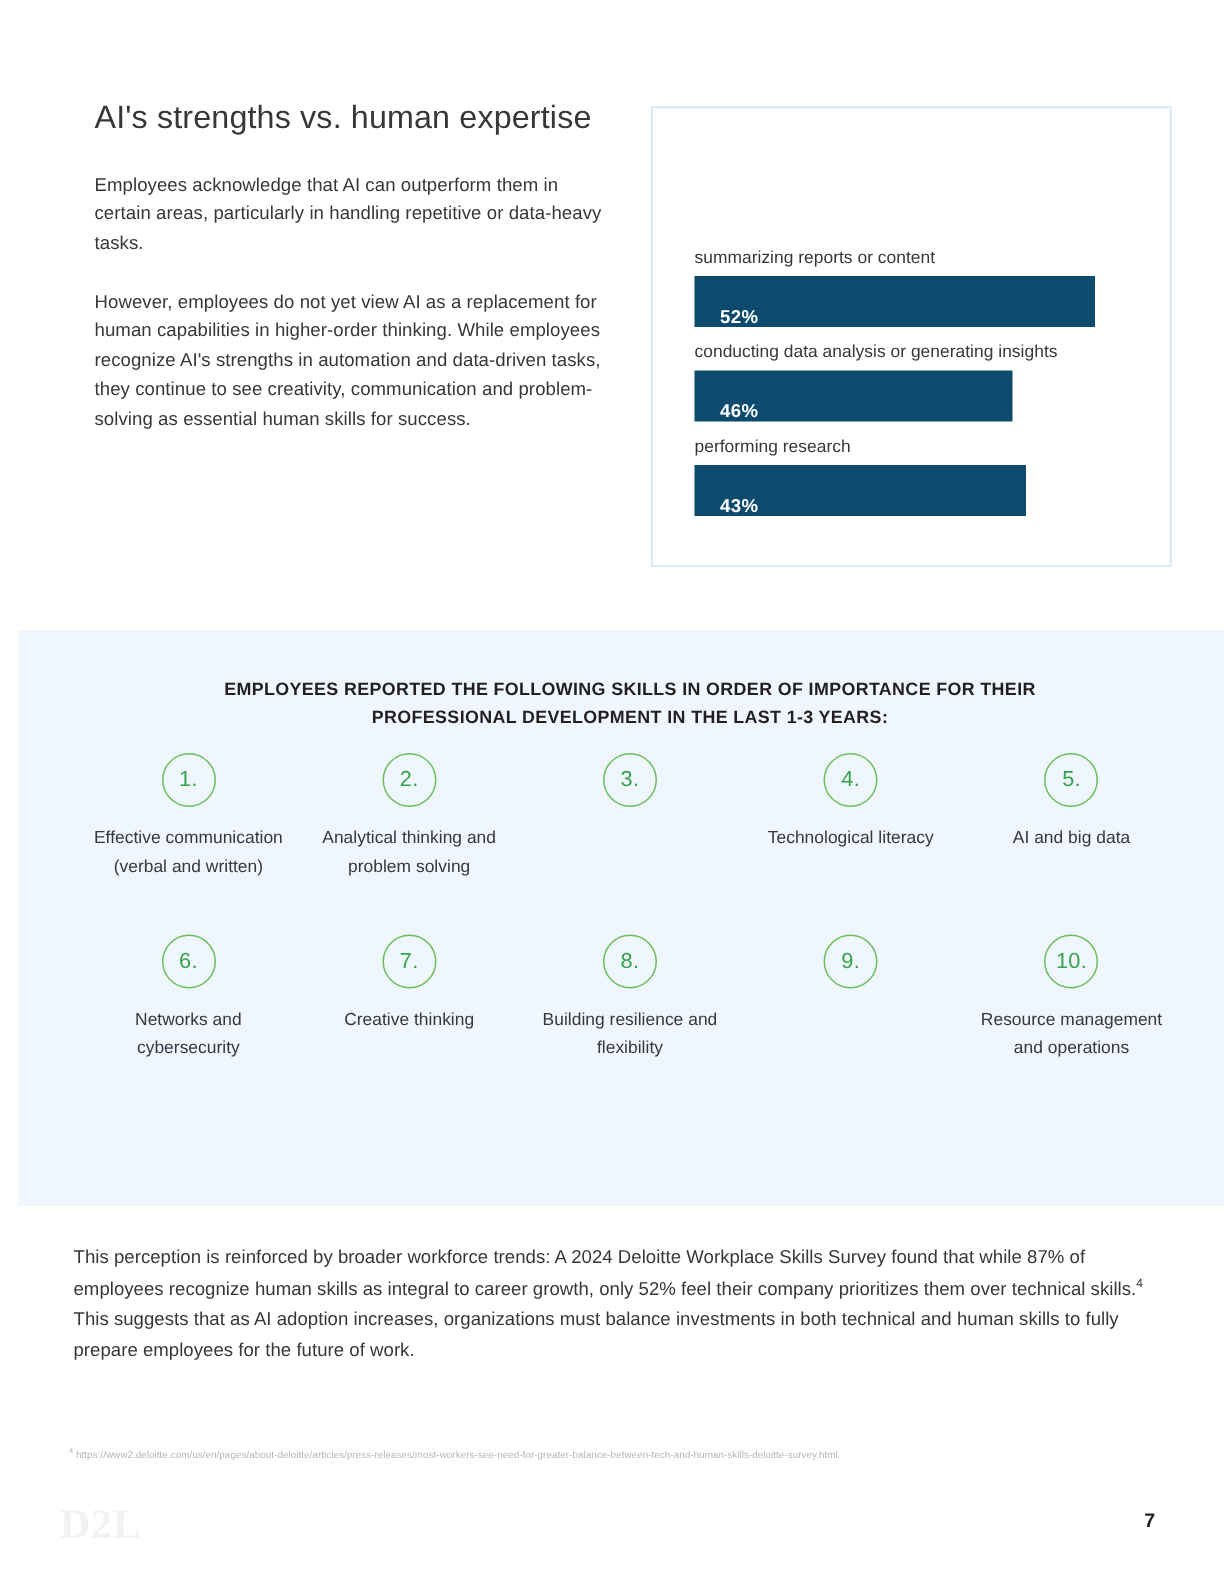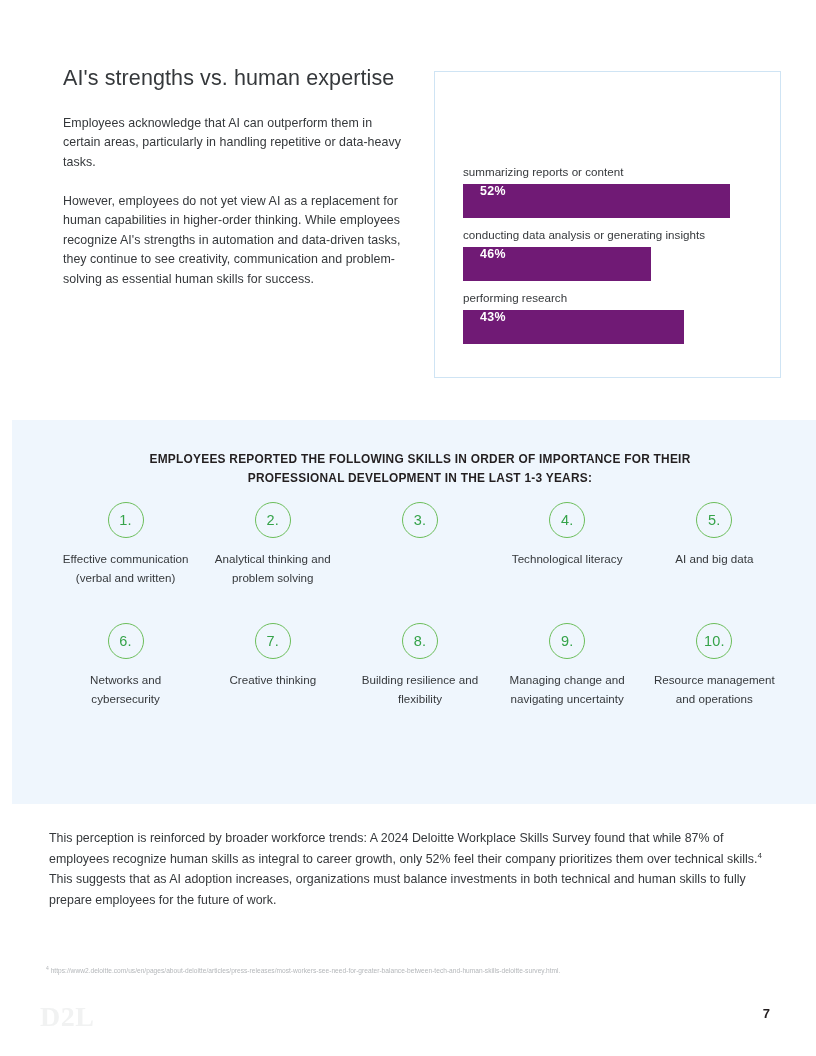--- a/index.html
+++ b/index.html
@@ -97,23 +97,23 @@
     font-size: 11.6px;
     color: #35383b;
     line-height: 16px;
     margin-bottom: 4px;
     letter-spacing: 0.02px;
     white-space: nowrap;
   }
 
   .bar {
     height: 34px;
-    background: #701a75;
+    background: #0c4a6e;
     display: flex;
-    align-items: flex-start;
+    align-items: flex-end;
   }
 
   .bar-value {
     color: #ffffff;
     font-size: 12.4px;
     font-weight: bold;
     margin-left: 17px;
     letter-spacing: 0.3px;
   }
 
@@ -260,21 +260,21 @@
 
         <div class="bar-group">
           <div class="bar-label">summarizing reports or content</div>
           <div class="bar" style="width:267px">
             <span class="bar-value">52%</span>
           </div>
         </div>
 
         <div class="bar-group">
           <div class="bar-label">conducting data analysis or generating insights</div>
-          <div class="bar" style="width:188px">
+          <div class="bar" style="width:212px">
             <span class="bar-value">46%</span>
           </div>
         </div>
 
         <div class="bar-group">
           <div class="bar-label">performing research</div>
           <div class="bar" style="width:221px">
             <span class="bar-value">43%</span>
           </div>
         </div>
@@ -334,21 +334,20 @@
       <div class="skill-item">
         <div class="skill-circle">
           <span class="skill-num">8.</span>
         </div>
         <div class="skill-label">Building resilience and flexibility</div>
       </div>
       <div class="skill-item">
         <div class="skill-circle">
           <span class="skill-num">9.</span>
         </div>
-        <div class="skill-label">Managing change and navigating uncertainty</div>
       </div>
       <div class="skill-item">
         <div class="skill-circle">
           <span class="skill-num">10.</span>
         </div>
         <div class="skill-label">Resource management and operations</div>
       </div>
     </div>
   </div>
 

